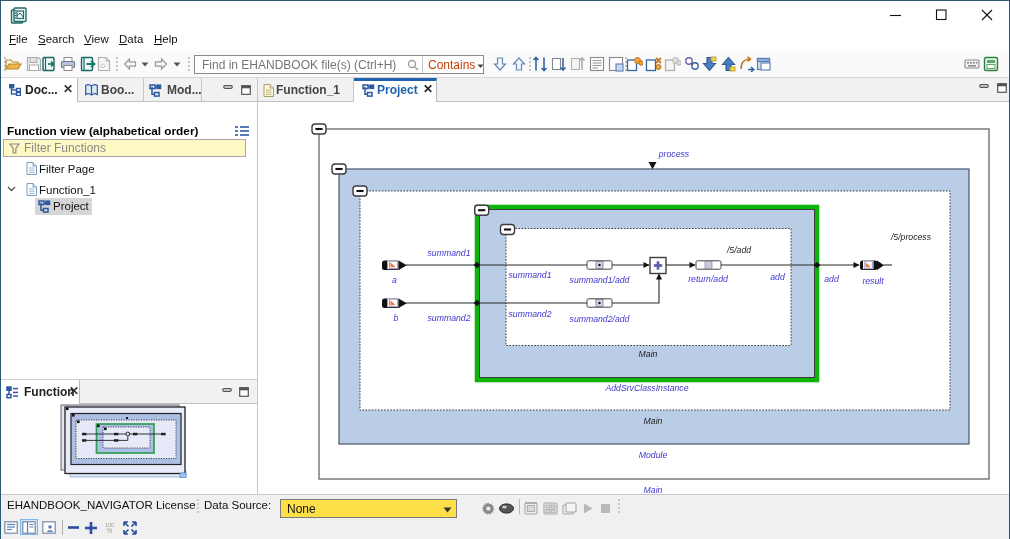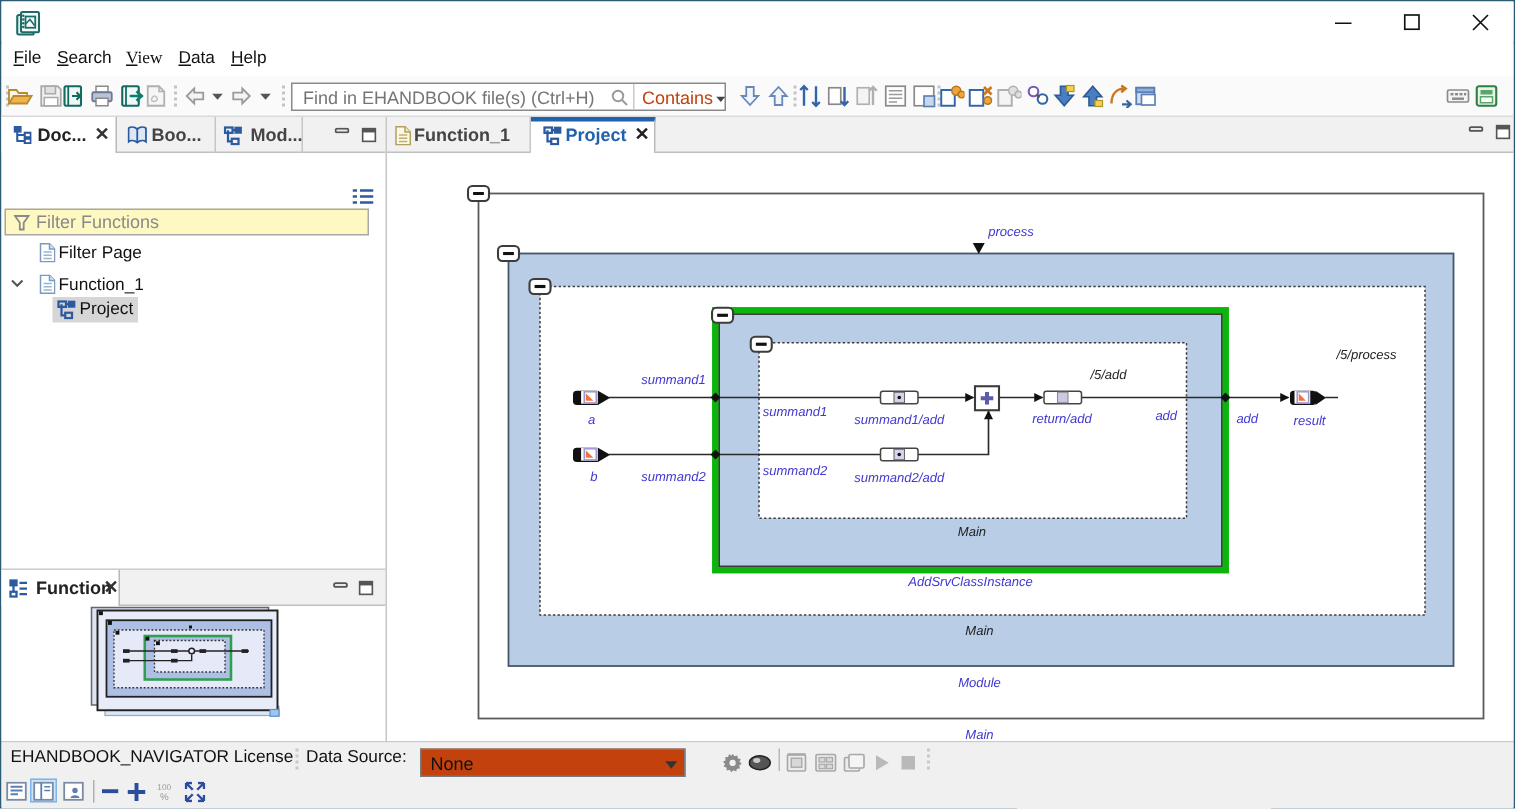--- a/index.html
+++ b/index.html
@@ -28,21 +28,21 @@
     <svg class="abs" style="left:884px;top:6px;" width="110" height="16" viewBox="0 0 110 16">
       <line x1="5" y1="8.5" x2="16" y2="8.5" stroke="#111" stroke-width="1.1"></line>
       <rect x="51.5" y="3" width="9.5" height="9.5" fill="none" stroke="#111" stroke-width="1.1"></rect>
       <path d="M97 3 l10 10 M107 3 l-10 10" stroke="#111" stroke-width="1.1"></path>
     </svg>
   </div>
 
   <div class="abs" style="left:0;top:28px;width:1008px;height:22px;background:#fff;font-size:11.5px;color:#111;">
     <span class="abs" style="left:8px;top:4px;"><u>F</u>ile</span>
     <span class="abs" style="left:37px;top:4px;"><u>S</u>earch</span>
-    <span class="abs" style="left:83px;top:4px;font-family:Liberation Serif, serif;"><u>V</u>iew</span>
+    <span class="abs" style="left:83px;top:4px;"><u>V</u>iew</span>
     <span class="abs" style="left:118px;top:4px;"><u>D</u>ata</span>
     <span class="abs" style="left:153px;top:4px;"><u>H</u>elp</span>
   </div>
 
   <div class="abs" id="toolbar" style="left:0;top:50px;width:1008px;height:27px;background:#fafafa;border-bottom:1px solid #d9d9d9;box-sizing:border-box;">
 
     <div class="abs" style="left:3px;top:6px;width:2px;height:14px;border-left:2px dotted #c4c4c4;"></div>
 
     <svg class="abs" style="left:4px;top:5px;" width="17" height="16" viewBox="0 0 17 16">
       <path d="M1 13 L1 4 L6 4 L7.5 6 L13 6 L13 8" fill="#fdf5e0" stroke="#b98a2e" stroke-width="1.2"></path>
@@ -232,20 +232,21 @@
     <svg class="abs" style="left:222px;top:7px;" width="10" height="4" viewBox="0 0 10 4">
         <rect x="0.7" y="0.7" width="8.6" height="2.6" rx="1.2" fill="#e8e8e8" stroke="#555" stroke-width="1.2"></rect>
       </svg>
     <svg class="abs" style="left:240px;top:7px;" width="10" height="10" viewBox="0 0 10 10">
         <rect x="0.7" y="0.7" width="8.6" height="8.6" fill="#fff" stroke="#555" stroke-width="1.2"></rect>
         <rect x="0.7" y="0.7" width="8.6" height="2.6" fill="#555"></rect>
       </svg>
   </div>
 
   <div class="abs" id="leftpanel" style="left:0;top:101px;width:256px;height:277px;background:#fff;">
+    <span class="abs" style="left:6px;top:22px;font-size:11.8px;font-weight:bold;color:#000;">Function view (alphabetical order)</span>
     <svg class="abs" style="left:234px;top:23px;" width="14" height="12" viewBox="0 0 14 12">
       <g stroke="#2c5aa0" stroke-width="1.6">
           <line x1="0" y1="2" x2="3" y2="2"></line>
           <line x1="5" y1="2" x2="14" y2="2"></line>
           <line x1="0" y1="6" x2="3" y2="6"></line>
           <line x1="5" y1="6" x2="14" y2="6"></line>
           <line x1="0" y1="10" x2="3" y2="10"></line>
           <line x1="5" y1="10" x2="14" y2="10"></line>
         </g>
     </svg>
@@ -499,21 +500,21 @@
         <text x="481" y="150.5">/5/add</text>
         <text x="653" y="137.5">/5/process</text>
       </g>
     </svg>
   </div>
   <div class="abs" style="left:0;top:493px;width:1008px;height:1px;background:#c9c9c9;"></div>
 
   <div class="abs" id="statusbar" style="left:0;top:494px;width:1008px;height:44px;background:#f0f0f0;">
     <span class="abs" style="left:6px;top:4px;font-size:11.5px;color:#111;">EHANDBOOK_NAVIGATOR License</span>
     <span class="abs" style="left:203px;top:4px;font-size:11.5px;color:#111;">Data Source:</span>
-    <div class="abs" style="left:279px;top:4px;width:177px;height:19px;background:#c2410c;border:1px solid #7a7a7a;box-sizing:border-box;">
+    <div class="abs" style="left:279px;top:4px;width:177px;height:19px;background:#fde047;border:1px solid #7a7a7a;box-sizing:border-box;">
       <span class="abs" style="left:6px;top:2px;font-size:12px;color:#111;">None</span>
       <svg class="abs" style="right:4px;top:7px;" width="9" height="6" viewBox="0 0 9 6">
           <path d="M0.5 0.5 L8.5 0.5 L4.5 5.5 Z" fill="#333"></path>
         </svg>
     </div>
     <div class="abs" style="left:196px;top:4px;width:2px;height:14px;border-left:2px dotted #c9c9c9;"></div>
 
     <svg class="abs" style="left:481px;top:7px;" width="13" height="13" viewBox="0 0 13 13">
       <path d="M6.5 0.5 L7.6 2.2 L9.6 1.6 L9.9 3.6 L11.9 4 L11 5.8 L12.5 7.2 L10.8 8.3 L11.3 10.3 L9.3 10.5 L8.8 12.4 L7 11.5 L5.5 12.9 L4.5 11.1 L2.5 11.6 L2.3 9.6 L0.4 9 L1.4 7.3 L0 5.8 L1.8 4.8 L1.4 2.8 L3.4 2.7 L4 0.8 L5.8 1.8 Z" fill="#8a8a8a"></path>
       <circle cx="6.4" cy="6.6" r="2.1" fill="#f0f0f0"></circle>

